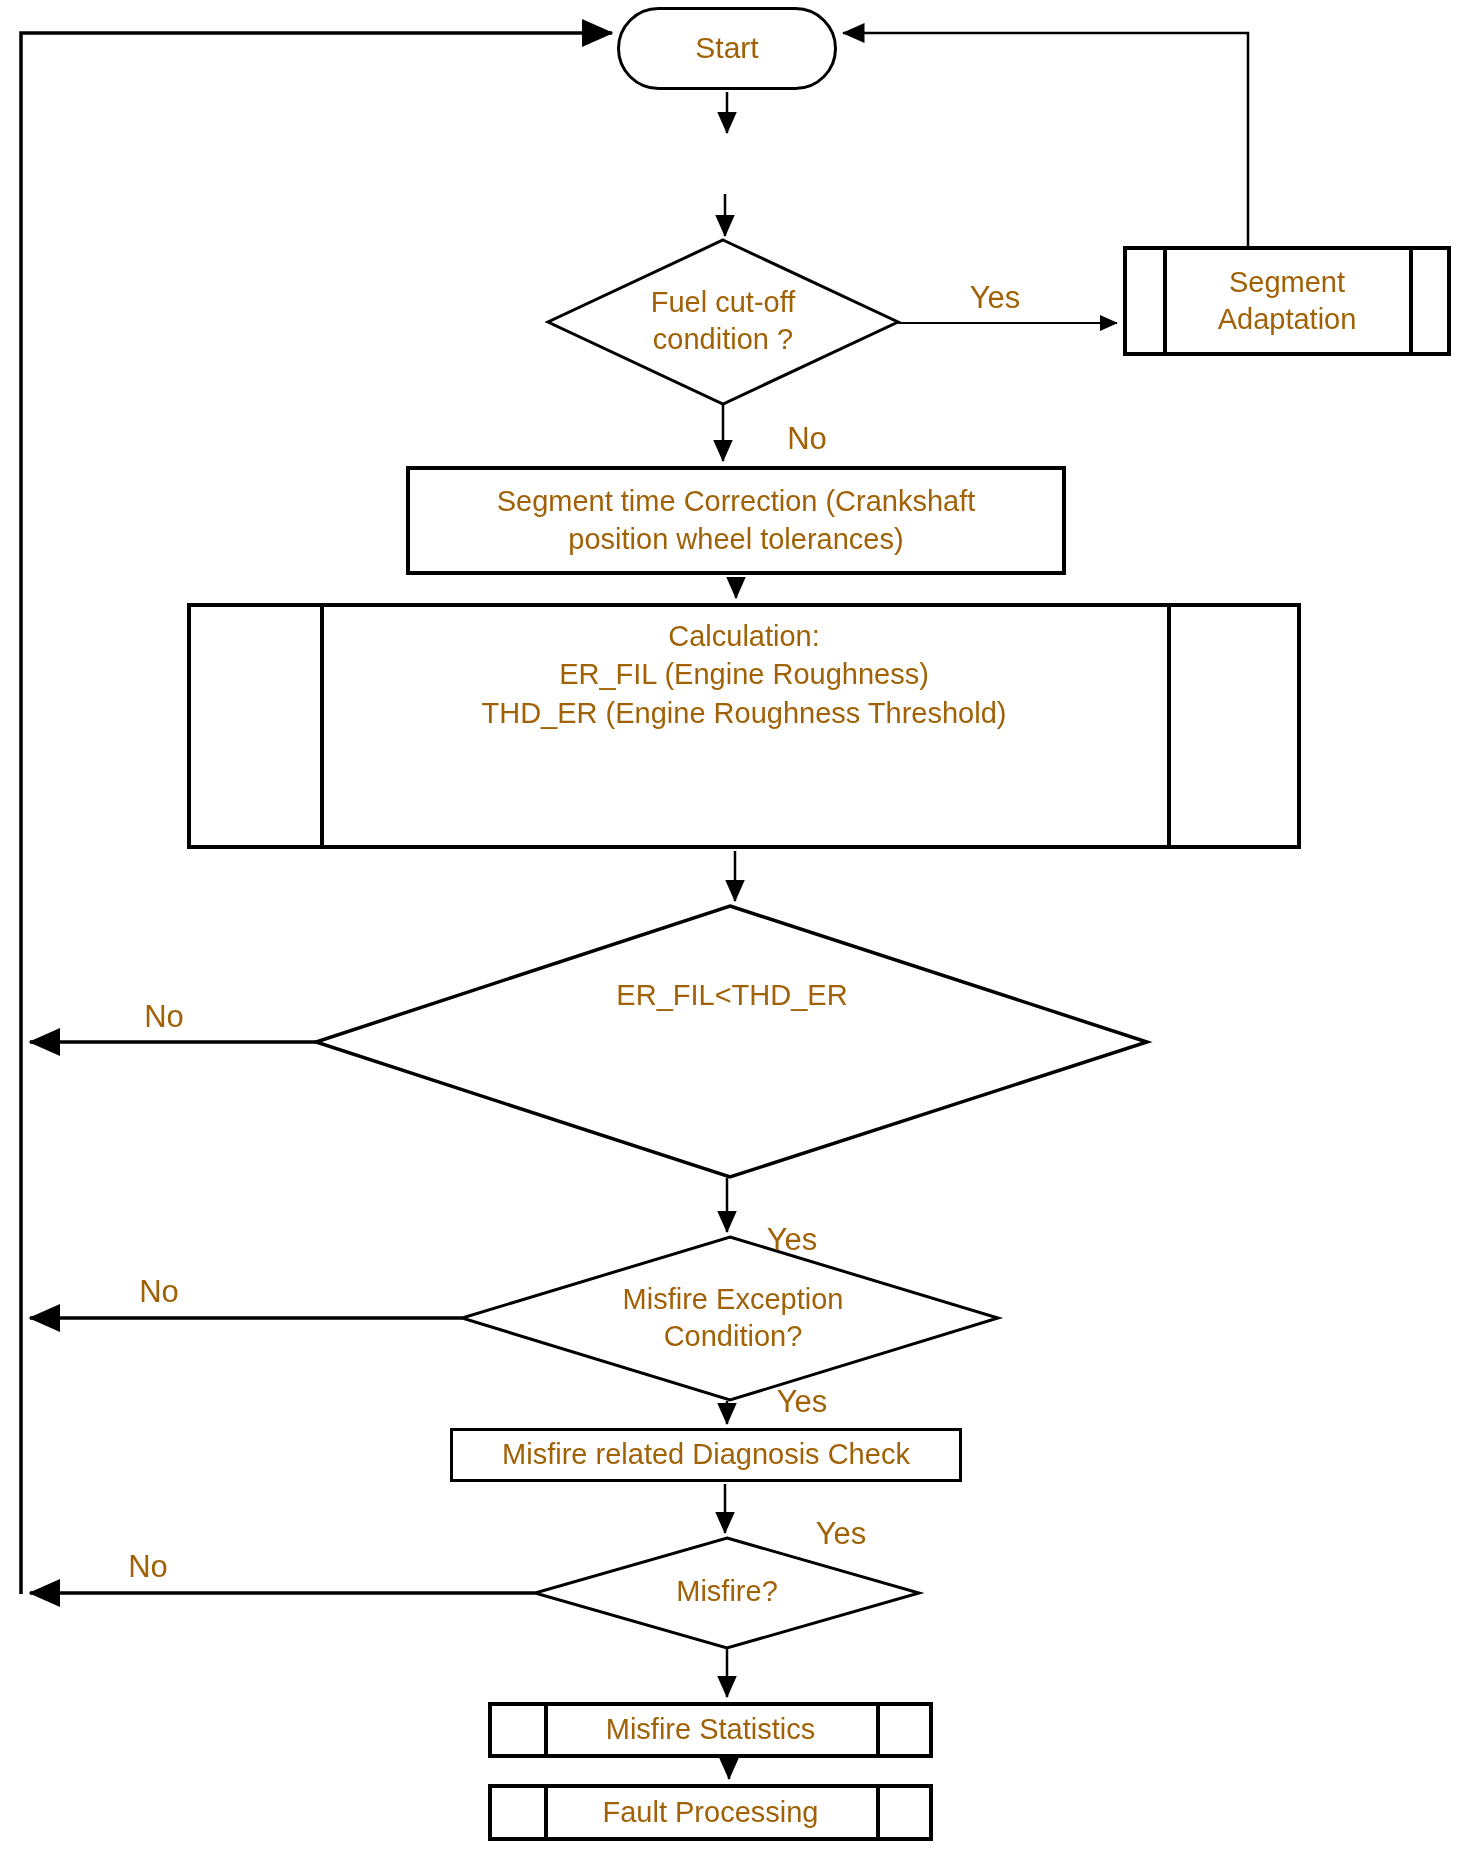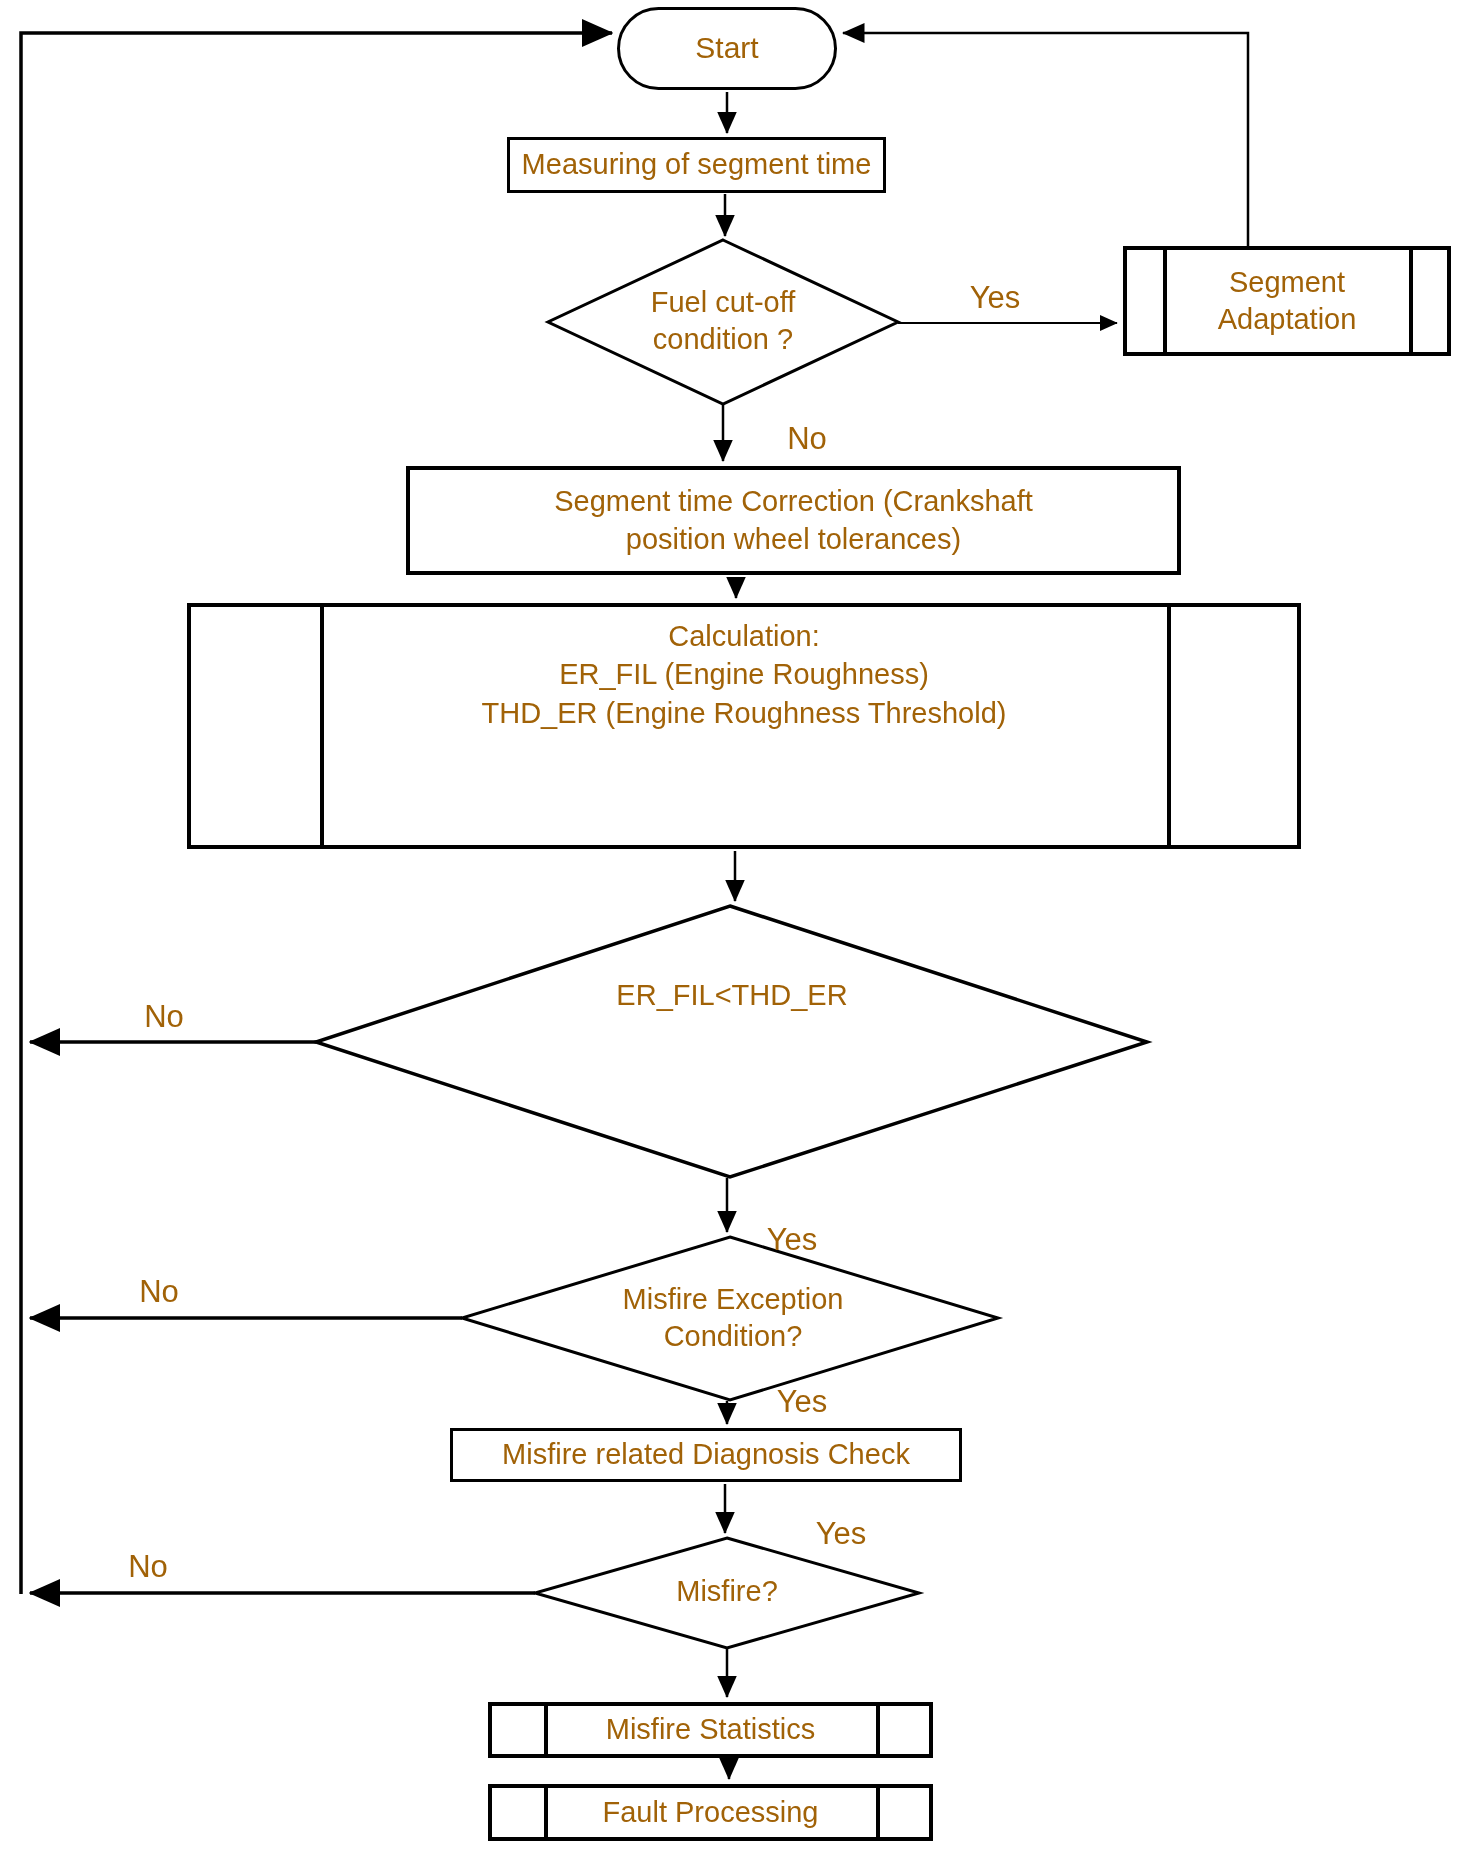--- a/index.html
+++ b/index.html
@@ -72,30 +72,29 @@
     <line x1="729" y1="1760" x2="729" y2="1779" stroke="#000" stroke-width="2.5" marker-end="url(#ah)"></line>
 
     <polygon points="723,240 898,322 723,404 548,322" fill="#ffffff" stroke="#000" stroke-width="3"></polygon>
     <polygon points="730,906 1147,1042 730,1177 316,1042" fill="#ffffff" stroke="#000" stroke-width="3.5"></polygon>
     <polygon points="730,1237 998,1318 730,1400 462,1318" fill="#ffffff" stroke="#000" stroke-width="3"></polygon>
     <polygon points="727,1538 919,1593 727,1648 535,1593" fill="#ffffff" stroke="#000" stroke-width="3"></polygon>
   </svg>
 
   <div class="node b3 terminator" style="left:617px;top:7px;width:220px;height:83px;">Start</div>
 
-  <div class="node b3" style="left:507px;top:137px;width:379px;height:56px;">Measuring of segment time</div>
 
   <div class="node b4" style="left:1123px;top:246px;width:328px;height:110px;">
     <span class="innerbar" style="left:36px;"></span>
     <span class="innerbar" style="right:34px;"></span>
     <span>Segment
 Adaptation</span>
   </div>
 
-  <div class="node b4" style="left:406px;top:466px;width:775px;height:109px;">Segment time Correction (Crankshaft
+  <div class="node b4" style="left:406px;top:466px;width:660px;height:109px;">Segment time Correction (Crankshaft
 position wheel tolerances)</div>
 
   <div class="node b4" style="left:187px;top:603px;width:1114px;height:246px;">
     <span class="innerbar" style="left:129px;"></span>
     <span class="innerbar" style="right:126px;"></span>
     <span class="calc-label">Calculation:
 ER_FIL (Engine Roughness)
 THD_ER (Engine Roughness Threshold)</span>
   </div>
 

